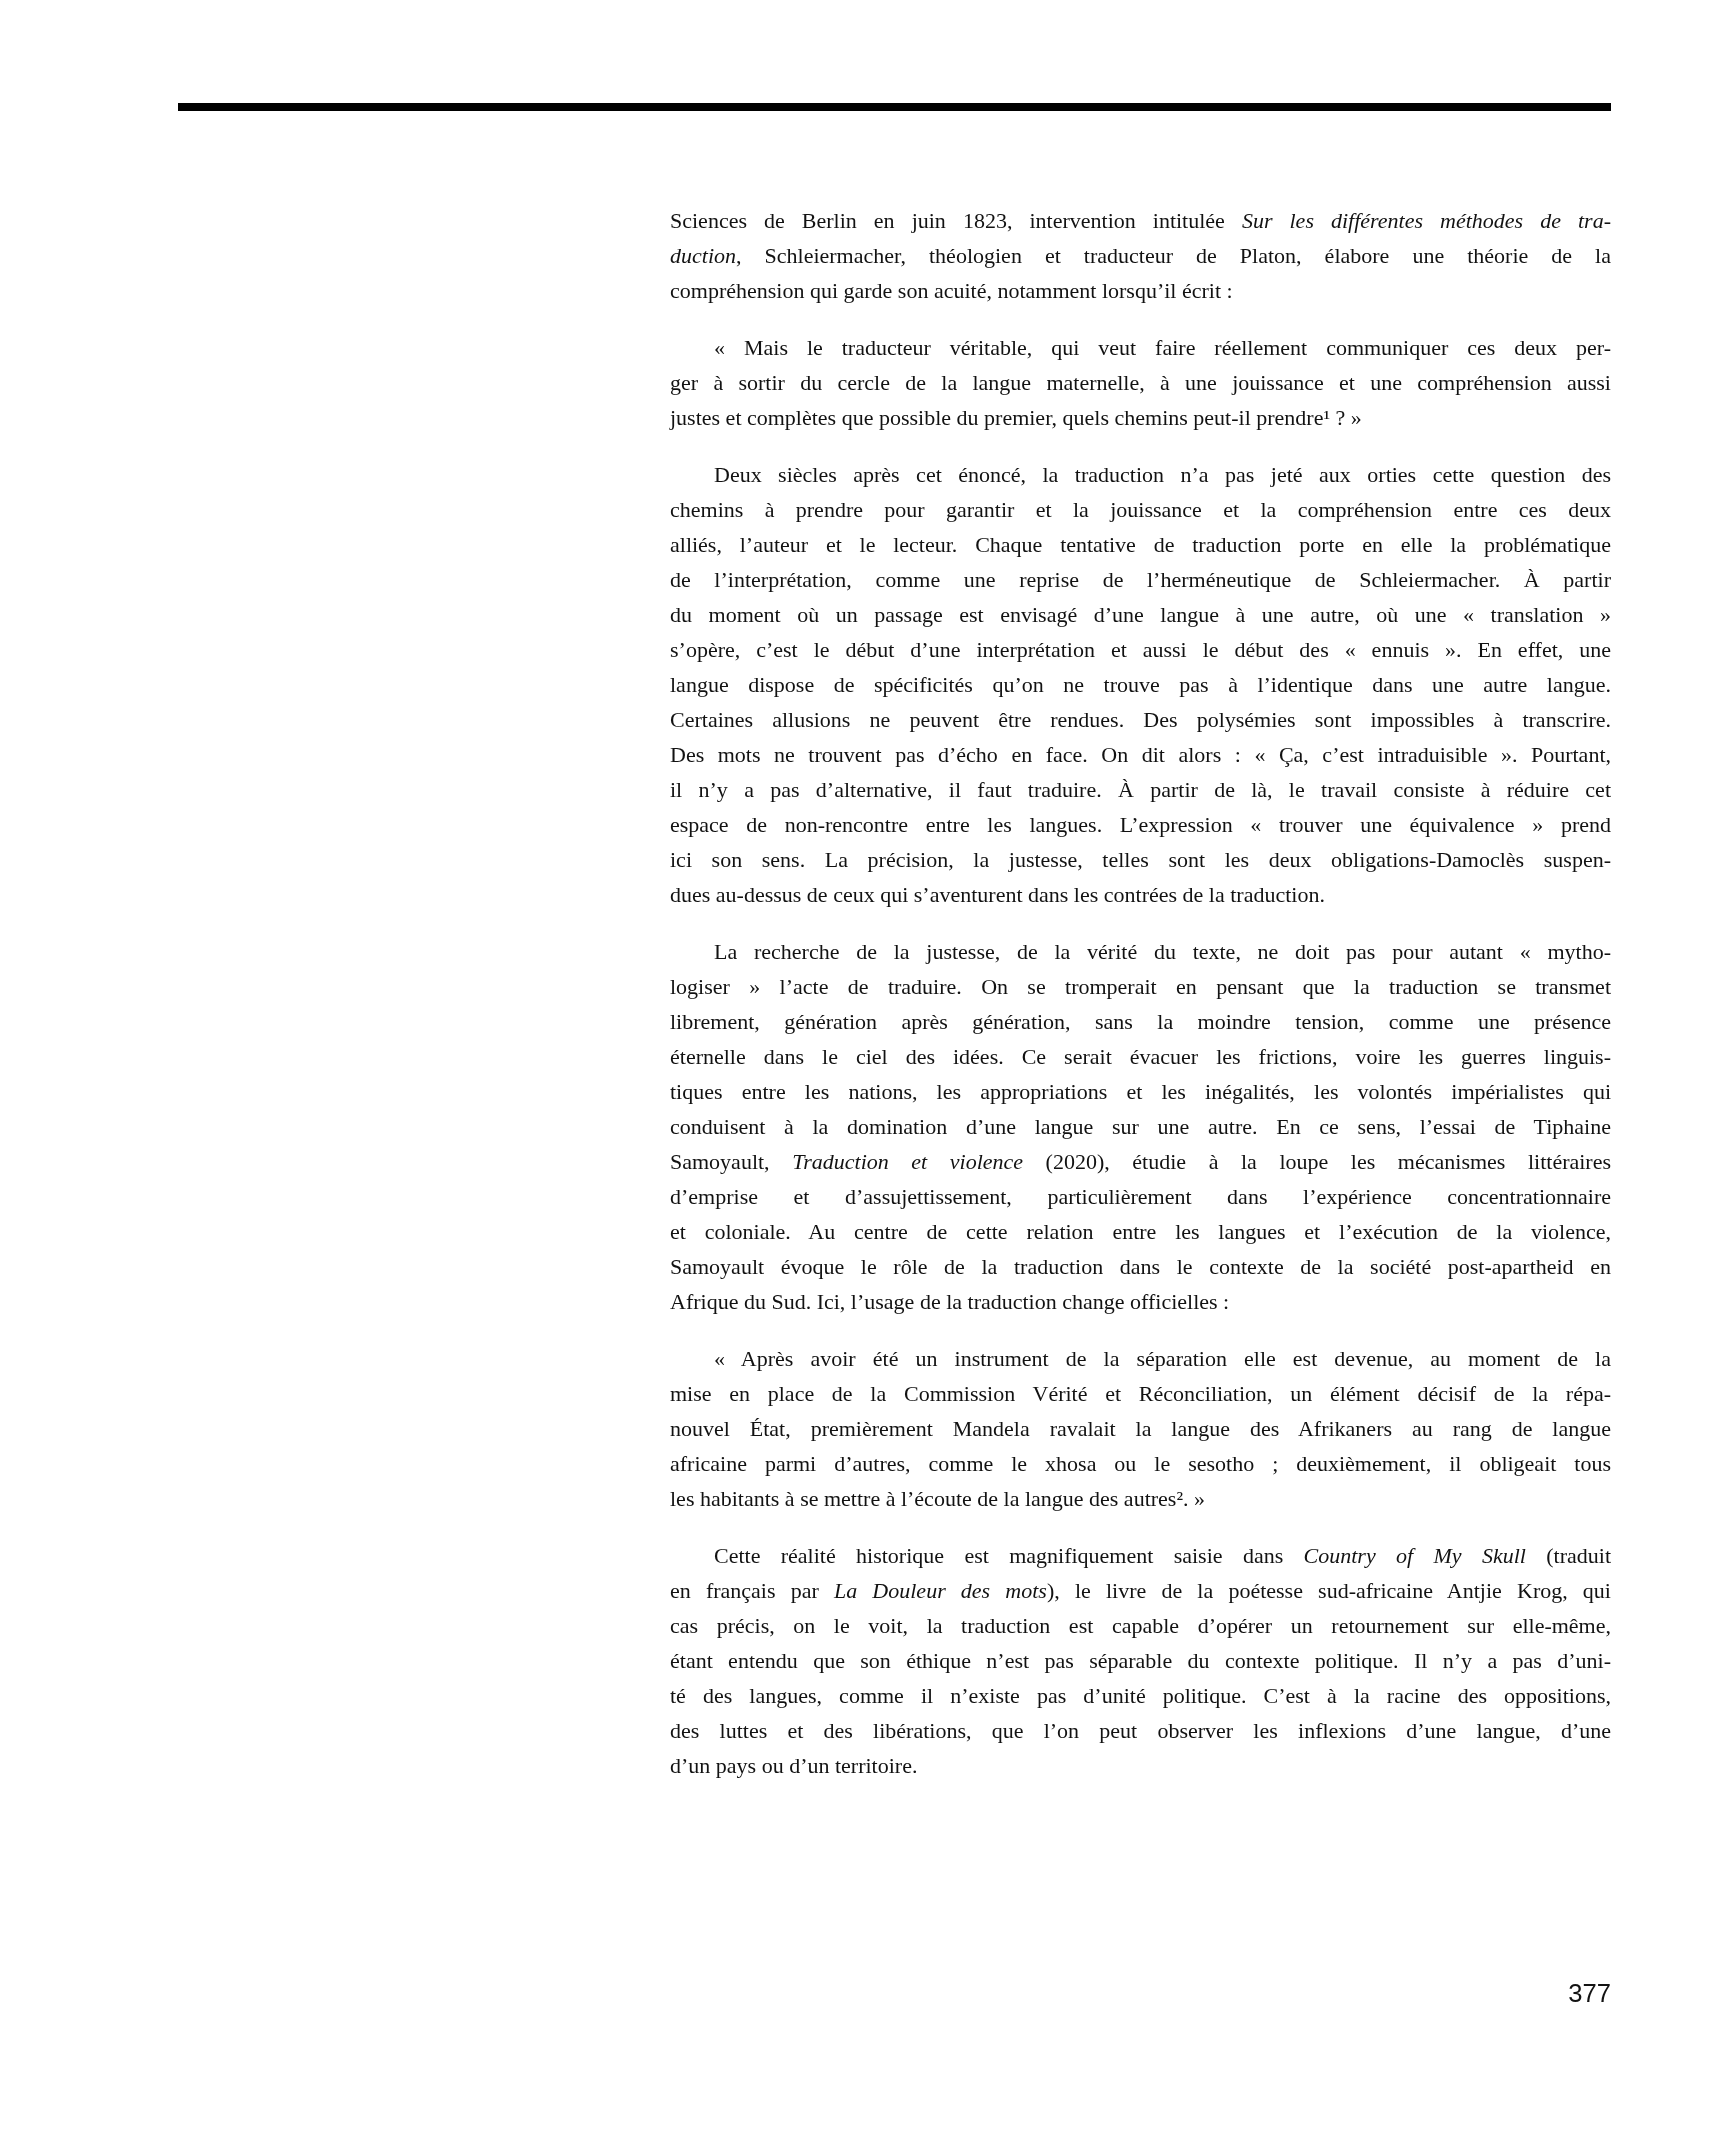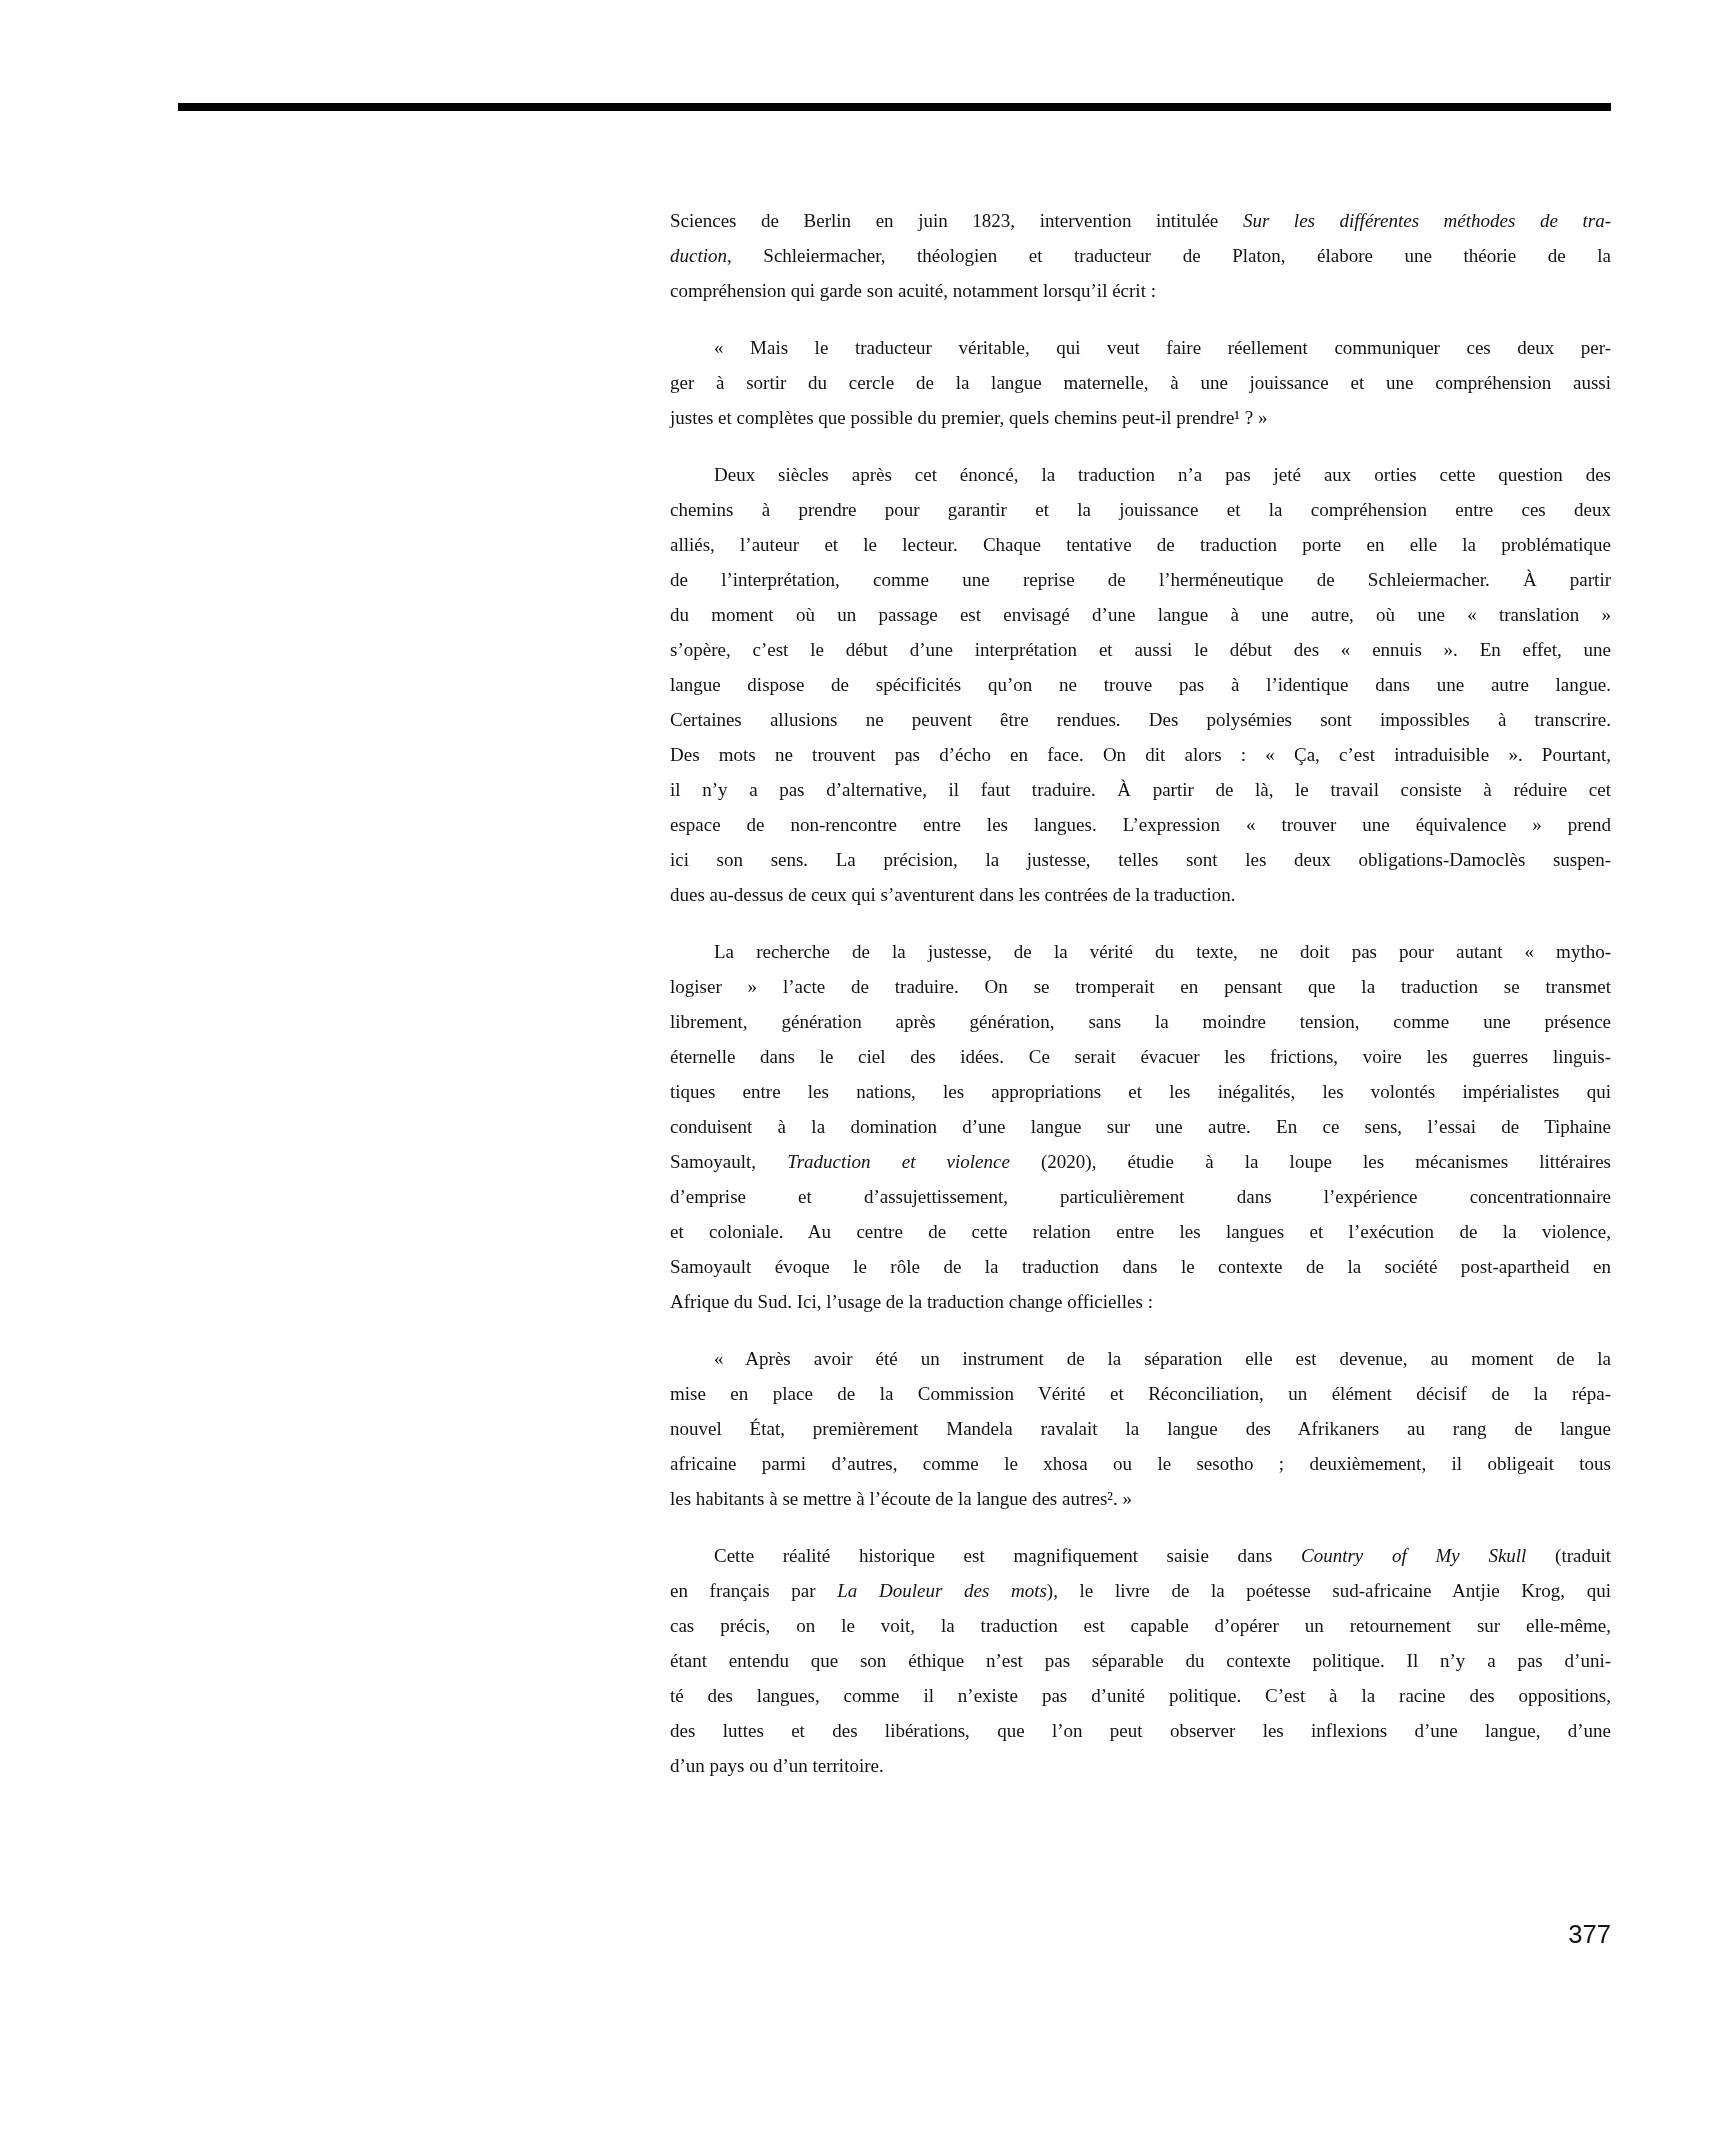--- a/index.html
+++ b/index.html
@@ -27,39 +27,39 @@
     position: absolute;
     left: 670px;
     top: 203px;
     width: 941px;
   }
   .para {
     margin: 0 0 22px 0;
   }
   .para:last-child { margin-bottom: 11px; }
   .line {
-    font-size: 19px;
+    font-size: 22px;
     line-height: 35px;
     text-align: justify;
     text-align-last: justify;
     hyphens: none;
     white-space: normal;
   }
   .line.last {
     text-align: right;
     text-align-last: left;
   }
   .line.indent {
     text-indent: 44px;
   }
   .line i { font-style: italic; }
   .page-number {
     position: absolute;
     left: 1471px;
-    top: 1921px;
+    top: 1980px;
     width: 140px;
     text-align: right;
     font-family: "Liberation Sans", sans-serif;
     font-size: 25.6px;
     line-height: 27.4px;
     color: var(--text-color, #000000);
   }
 </style>
 </head>
 <body>

